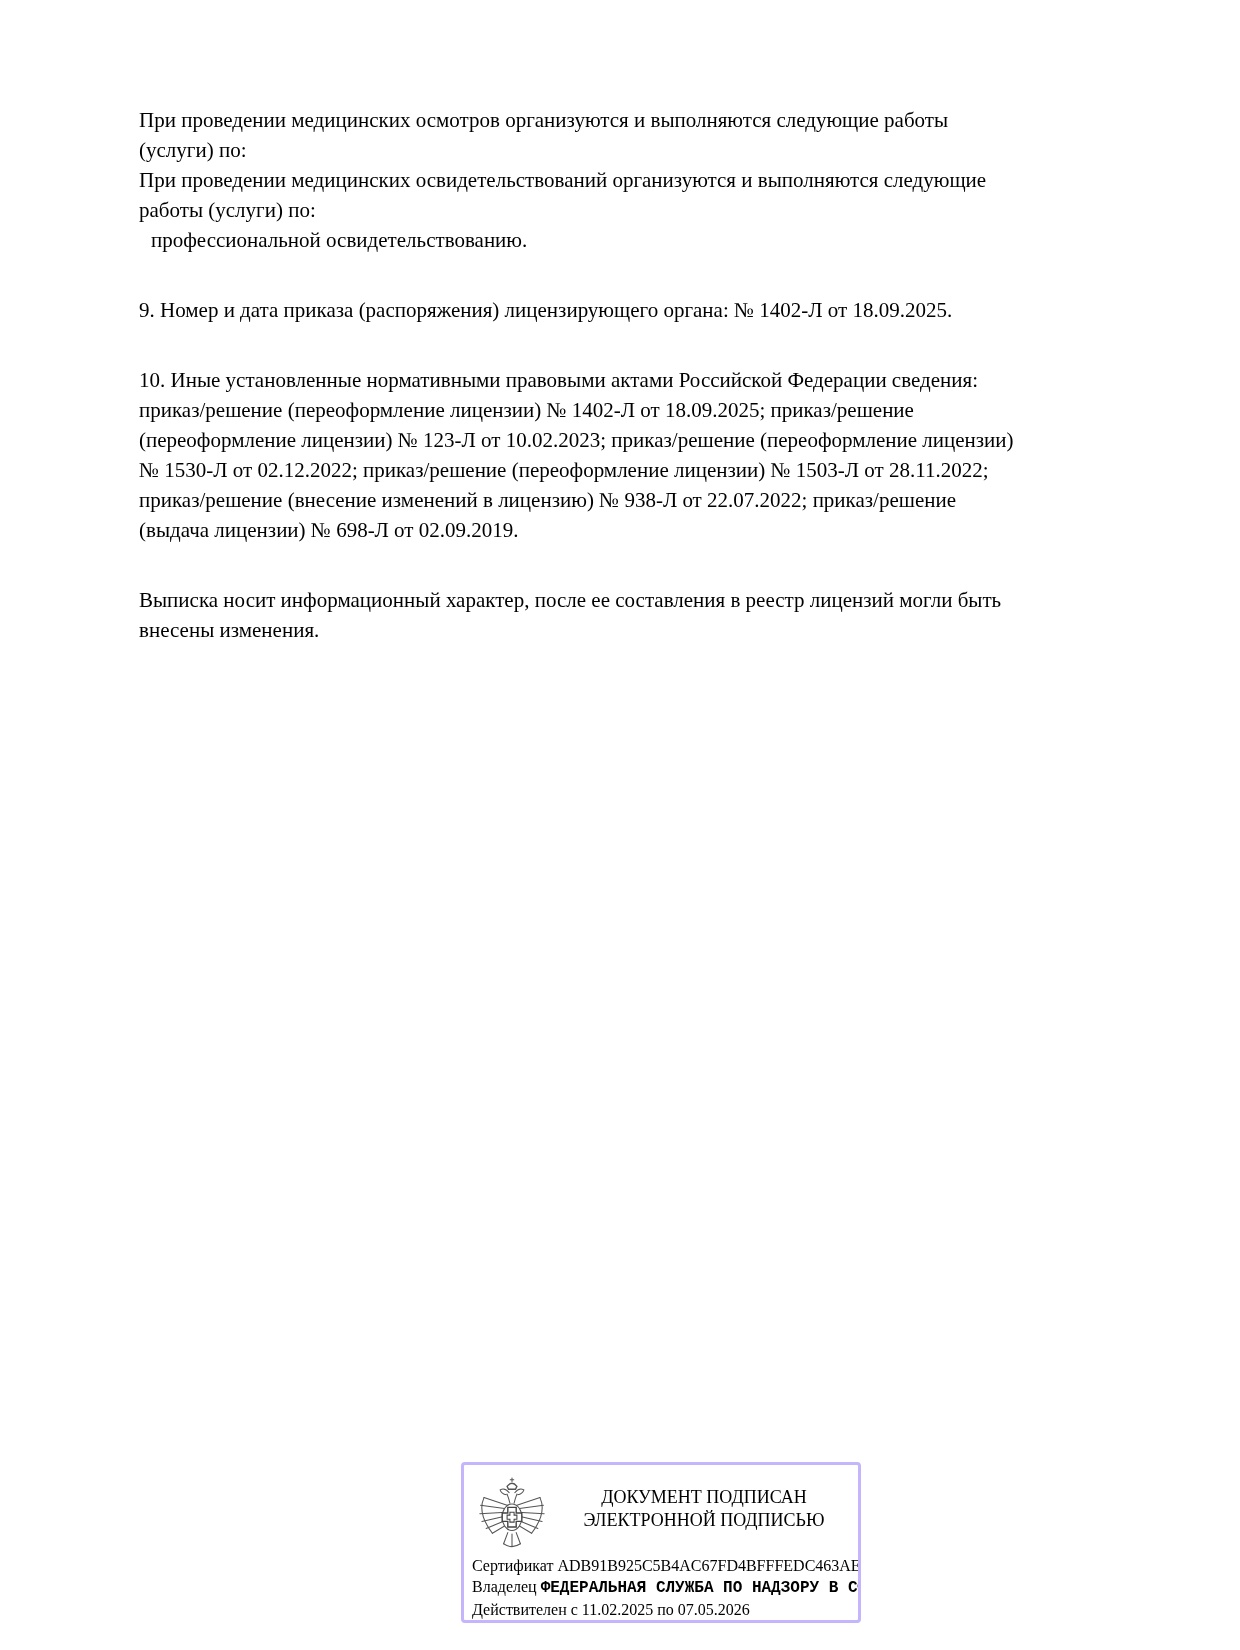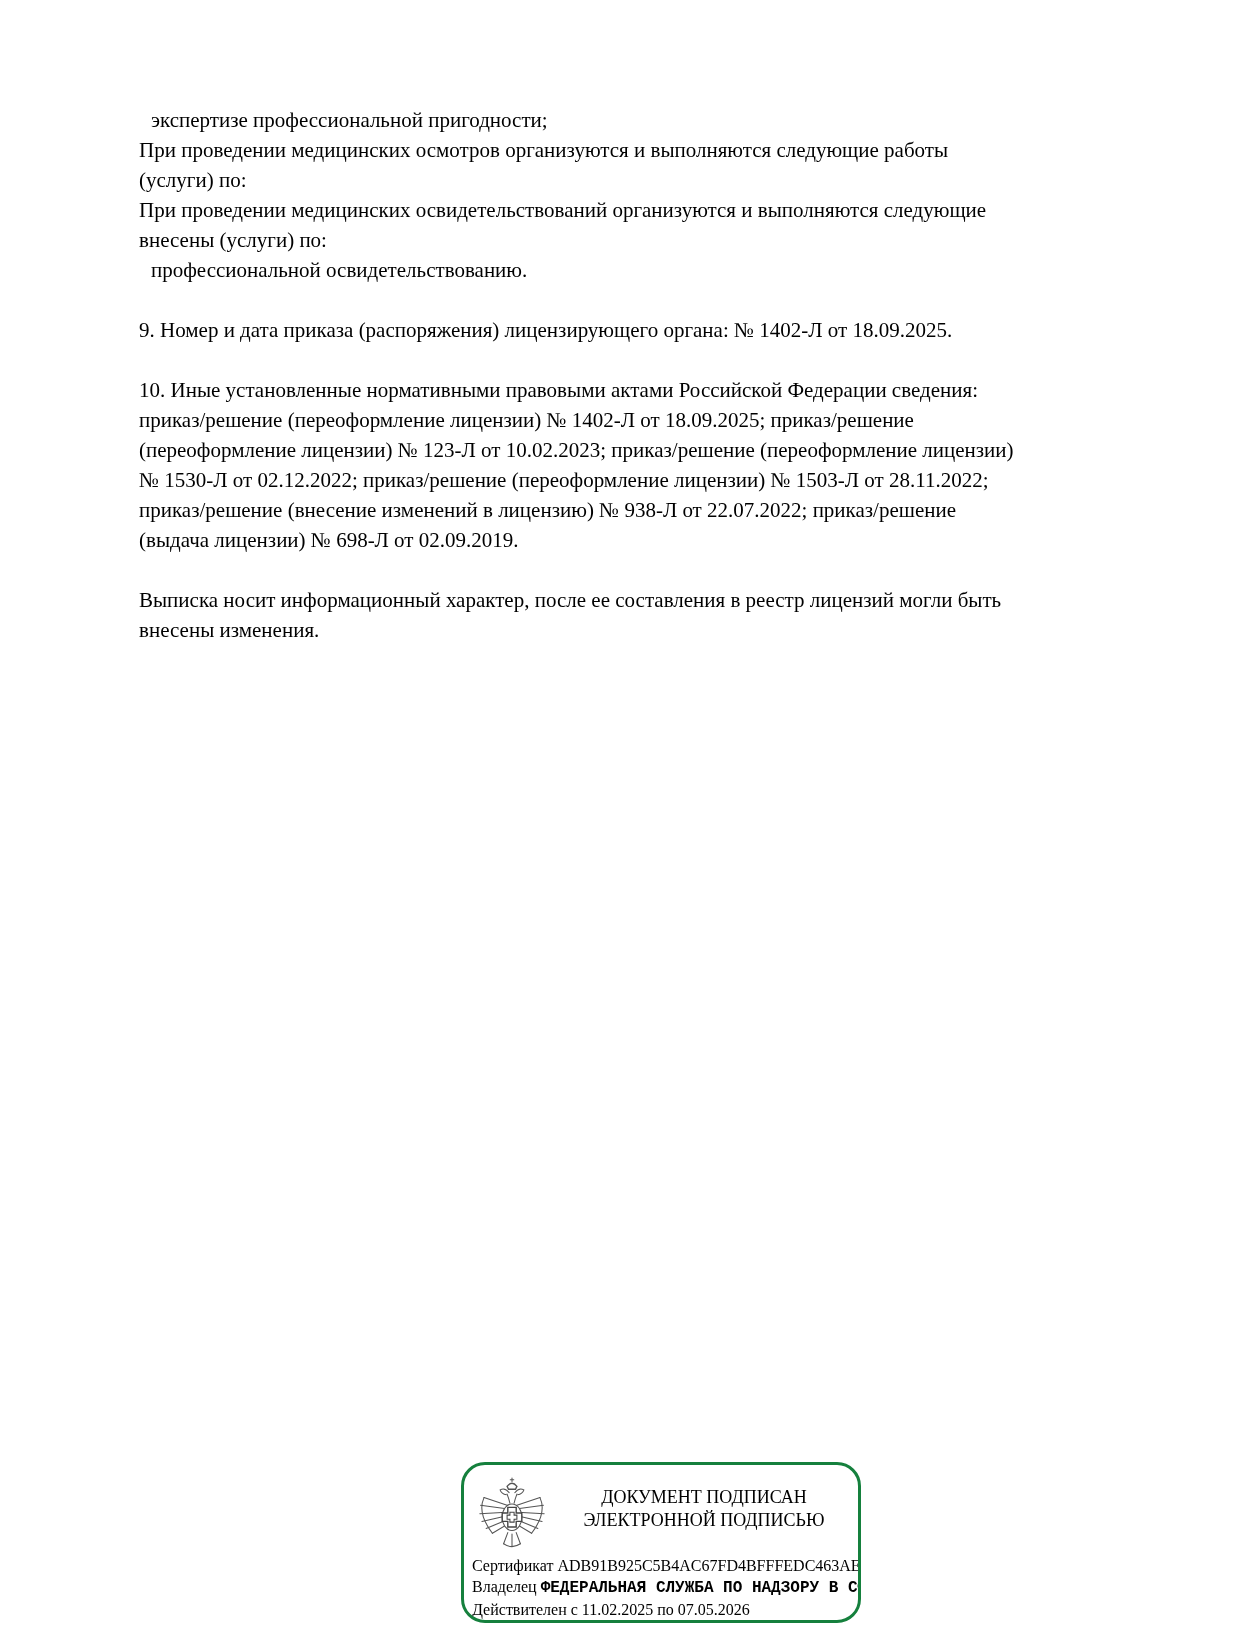--- a/index.html
+++ b/index.html
@@ -19,31 +19,31 @@
   .body-text {
     position: absolute;
     left: 139px;
     top: 105px;
     font-size: 21px;
     line-height: 30px;
     white-space: nowrap;
   }
   .line { height: 30px; }
   .line.indent { padding-left: 12px; }
-  .line.para-start { margin-top: 30px; }
+  .line.para-start { margin-top: 40px; }
 
   .stamp {
     position: absolute;
     left: 461px;
     top: 1462px;
     width: 400px;
     height: 161px;
     box-sizing: border-box;
-    border: 3px solid #15803d;
-    border-radius: 24px;
+    border: 3px solid #c4b5fd;
+    border-radius: 4px;
     background: #ffffff;
     overflow: hidden;
   }
   .emblem {
     position: absolute;
     left: 13px;
     top: 8px;
     width: 70px;
     height: 80px;
   }
@@ -68,25 +68,24 @@
     overflow: hidden;
   }
   .stamp-info .owner-name { font-weight: bold; font-family: Liberation Mono, monospace; }
 </style>
 </head>
 <body>
 
 <div class="page">
 
   <div class="body-text">
-    <div class="line indent">экспертизе профессиональной пригодности;</div>
     <div class="line">При проведении медицинских осмотров организуются и выполняются следующие работы</div>
     <div class="line">(услуги) по:</div>
     <div class="line">При проведении медицинских освидетельствований организуются и выполняются следующие</div>
-    <div class="line">внесены (услуги) по:</div>
+    <div class="line">работы (услуги) по:</div>
     <div class="line indent">профессиональной освидетельствованию.</div>
     <div class="line para-start">9. Номер и дата приказа (распоряжения) лицензирующего органа: № 1402-Л от 18.09.2025.</div>
     <div class="line para-start">10. Иные установленные нормативными правовыми актами Российской Федерации сведения:</div>
     <div class="line">приказ/решение (переоформление лицензии) № 1402-Л от 18.09.2025; приказ/решение</div>
     <div class="line">(переоформление лицензии) № 123-Л от 10.02.2023; приказ/решение (переоформление лицензии)</div>
     <div class="line">№ 1530-Л от 02.12.2022; приказ/решение (переоформление лицензии) № 1503-Л от 28.11.2022;</div>
     <div class="line">приказ/решение (внесение изменений в лицензию) № 938-Л от 22.07.2022; приказ/решение</div>
     <div class="line">(выдача лицензии) № 698-Л от 02.09.2019.</div>
     <div class="line para-start">Выписка носит информационный характер, после ее составления в реестр лицензий могли быть</div>
     <div class="line">внесены изменения.</div>

